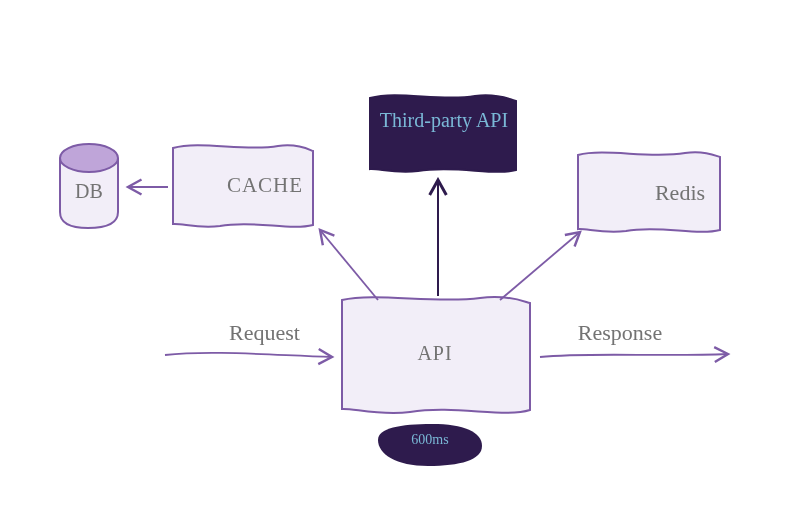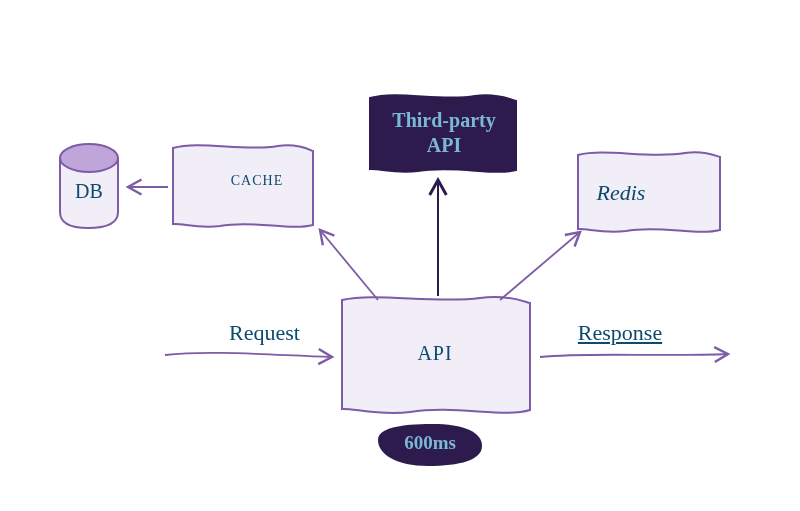--- a/index.html
+++ b/index.html
@@ -9,22 +9,22 @@
     background: #ffffff;
     position: relative;
     font-family: Georgia, 'Times New Roman', serif;
   }
   svg { display: block; }
   .node-label {
     position: absolute;
     text-align: center;
     pointer-events: none;
   }
-  .lbl-dark { color: #0c4a6e; }
-  .lbl-light { color: #7ab8d6; font-weight: 700; }
+  .lbl-dark { color: #737373; }
+  .lbl-light { color: #7ab8d6; font-weight: 400; }
 </style>
 </head>
 <body>
 
 <svg width="800" height="511" viewBox="0 0 800 511">
   <defs>
     <marker id="arrow-open" viewBox="0 0 12 12" refX="10" refY="6" markerWidth="10" markerHeight="10" orient="auto-start-reverse">
       <path d="M1 1 L10 6 L1 11" fill="none" stroke="#7d5ba6" stroke-width="1.6"></path>
     </marker>
     <marker id="arrow-open-dark" viewBox="0 0 12 12" refX="10" refY="6" markerWidth="10" markerHeight="10" orient="auto-start-reverse">
@@ -97,25 +97,25 @@
 
   <path d="M438 296 L438 180" fill="none" stroke="#2e1b4d" stroke-width="2" marker-end="url(#arrow-open-dark)"></path>
 
   <path d="M500 300 L580 232" fill="none" stroke="#7d5ba6" stroke-width="1.8" marker-end="url(#arrow-open)"></path>
 
   <path d="M168 187 L128 187" fill="none" stroke="#7d5ba6" stroke-width="1.8" marker-end="url(#arrow-open)"></path>
 </svg>
 
 <div class="node-label lbl-dark" style="left:70px; top:180px; width:38px; font-size:20px;">DB</div>
 
-<div class="node-label lbl-dark" style="left:202px; top:173px; width:110px; font-size:14px; letter-spacing:1px;">CACHE</div>
+<div class="node-label lbl-dark" style="left:210px; top:173px; width:110px; font-size:21px; letter-spacing:1px;">CACHE</div>
 
 <div class="node-label lbl-light" style="left:378px; top:108px; width:132px; font-size:20px; line-height:1.25;">Third‑party API</div>
 
-<div class="node-label lbl-dark" style="left:576px; top:180px; width:90px; font-size:22px;font-style:italic;">Redis</div>
+<div class="node-label lbl-dark" style="left:635px; top:180px; width:90px; font-size:22px;">Redis</div>
 
 <div class="node-label lbl-dark" style="left:400px; top:342px; width:70px; font-size:20px; letter-spacing:1px;">API</div>
 
-<div class="node-label lbl-light" style="left:390px; top:432px; width:80px; font-size:19px;">600ms</div>
+<div class="node-label lbl-light" style="left:390px; top:432px; width:80px; font-size:14px;">600ms</div>
 
 <div class="node-label lbl-dark" style="left:180px; top:320px; width:120px; font-size:22px; text-align:right;">Request</div>
 
-<div class="node-label lbl-dark" style="left:555px; top:320px; width:130px; font-size:22px; text-align:center;text-decoration:underline;">Response</div>
+<div class="node-label lbl-dark" style="left:555px; top:320px; width:130px; font-size:22px; text-align:center;">Response</div>
 
 </body></html>

